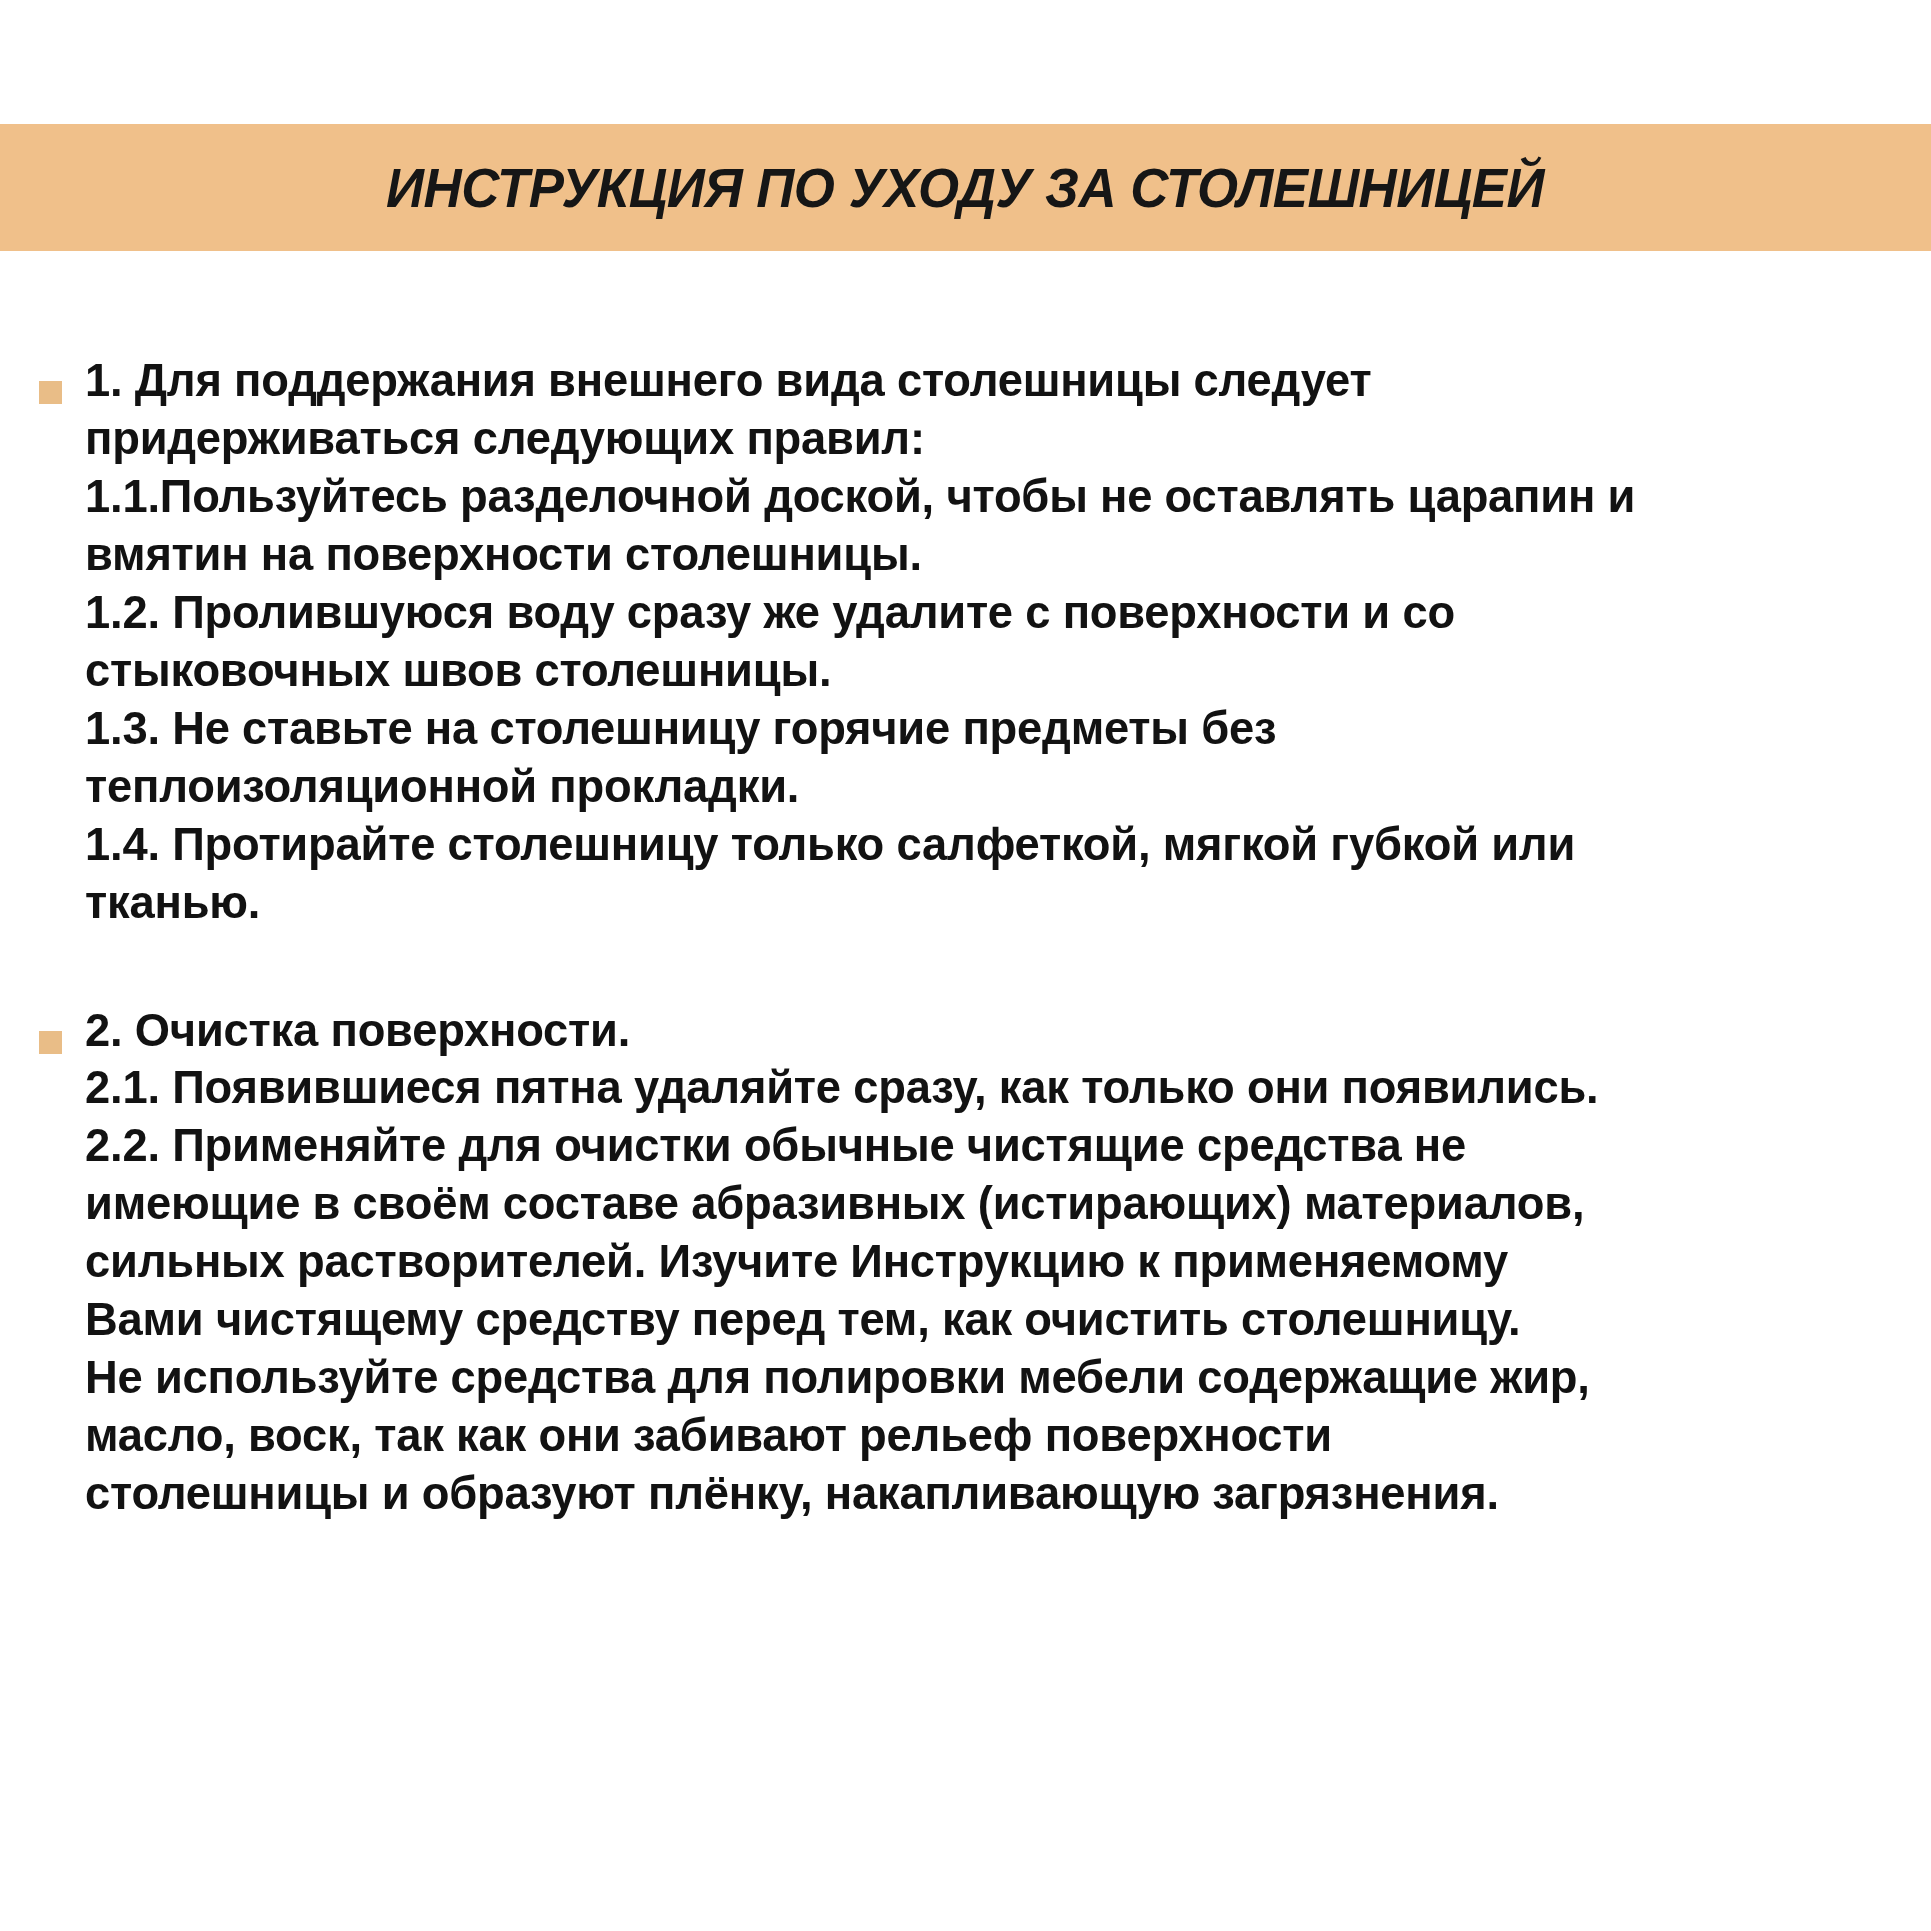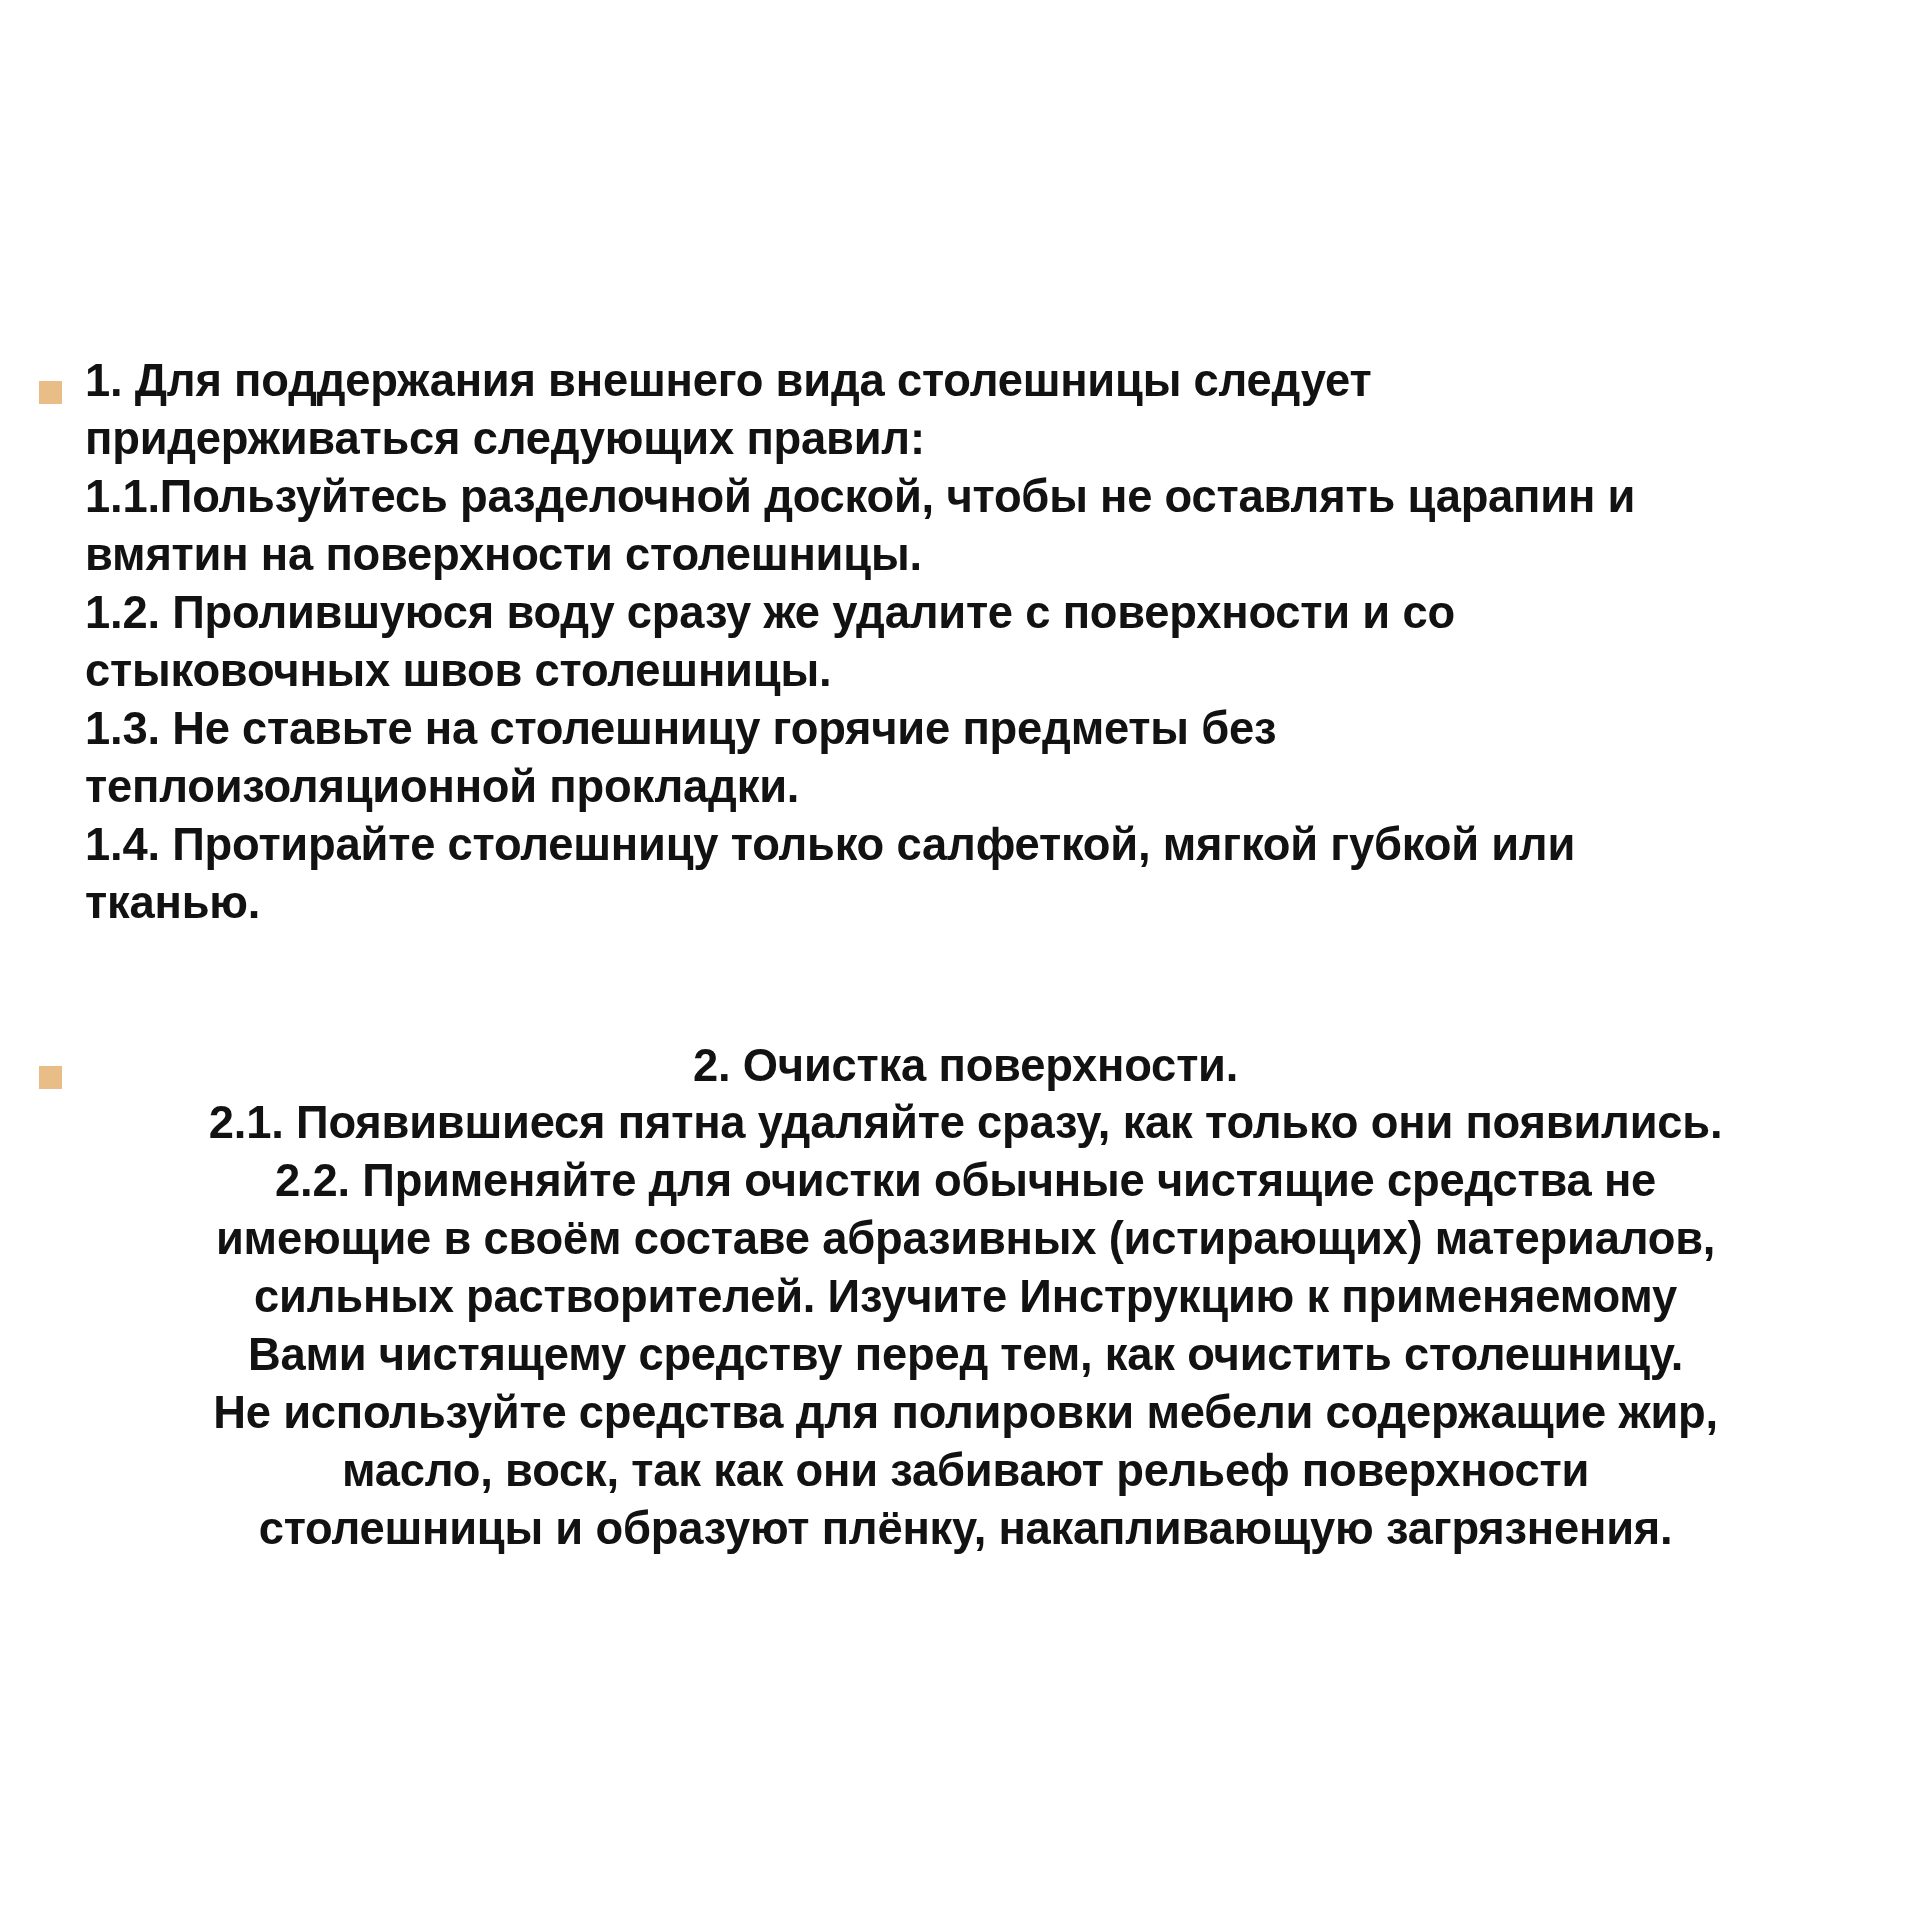--- a/index.html
+++ b/index.html
@@ -50,22 +50,21 @@
     width: 1931px;
     padding: 0 58px 0 39px;
     box-sizing: border-box;
   }
   .block {
     position: relative;
     display: flex;
     align-items: flex-start;
   }
   .block + .block {
-    margin-top: 105px;
-    text-align: center;
+    margin-top: 70px;
   }
   .bullet {
     width: 23px;
     height: 23px;
     background: #e9bd87;
     flex: 0 0 auto;
     margin-top: 29px;
     margin-right: 23px;
   }
   .block-text {
@@ -82,20 +81,23 @@
   .line {
     display: block;
     white-space: nowrap;
   }
 </style>
 </head>
 <body>
 
 <div class="slide">
 
+  <div class="title-band">
+    <div class="title-text">ИНСТРУКЦИЯ ПО УХОДУ ЗА СТОЛЕШНИЦЕЙ</div>
+  </div>
 
   <div class="body-area">
 
     <div class="block">
       <div class="bullet"></div>
       <div class="block-text">
         <span class="line">1. Для поддержания внешнего вида столешницы следует</span>
         <span class="line">придерживаться следующих правил:</span>
         <span class="line">1.1.Пользуйтесь разделочной доской, чтобы не оставлять царапин и</span>
         <span class="line">вмятин на поверхности столешницы.</span>

